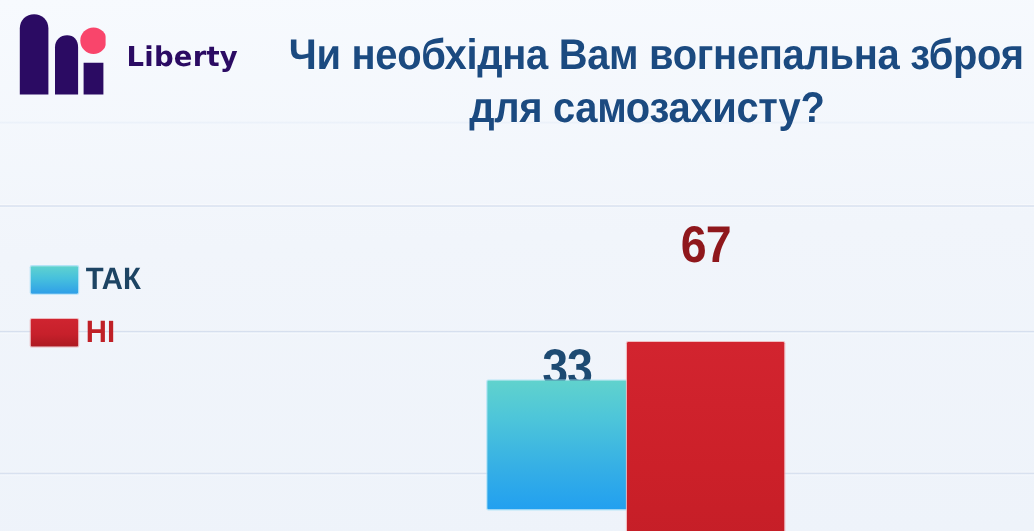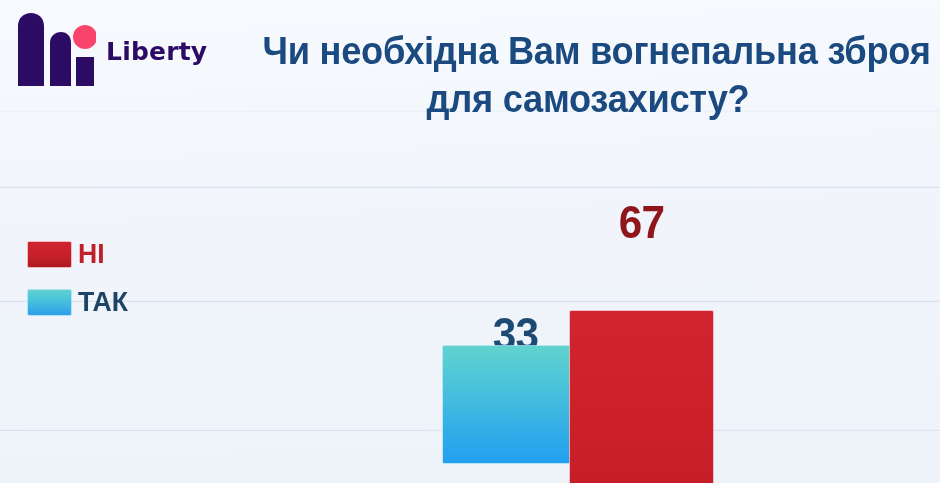--- a/index.html
+++ b/index.html
@@ -49,21 +49,21 @@
 
   
   .logo-block {
     position: absolute;
     left: 8px;
     top: 6px;
     width: 225px;
     height: 92px;
     display: flex;
     align-items: center;
-    gap: 10px;
+    gap: 19px;
     text-align: center;
   }
   .logo-mark {
     width: 88px;
     height: 84px;
     flex: 0 0 auto;
   }
   .logo-wordmark {
     display: flex;
     flex-direction: column;
@@ -222,26 +222,26 @@
     </span>
   </div>
 
   <h1 class="poll-title">
     <span class="line line1">Чи необхідна Вам вогнепальна зброя</span>
     <span class="line line2">для самозахисту?</span>
   </h1>
 
   <div class="legend">
     <div class="legend-row">
+      <span class="legend-swatch yes"></span>
+      <span class="legend-label yes">ТАК</span>
+    </div>
+    <div class="legend-row">
       <span class="legend-swatch no"></span>
       <span class="legend-label no">НІ</span>
-    </div>
-    <div class="legend-row">
-      <span class="legend-swatch yes"></span>
-      <span class="legend-label yes">ТАК</span>
     </div>
   </div>
 
   <div class="bar-area">
 
     <div class="bar-group" style="left:443px; top:366px; width:145px; height:97px;">
       <span class="bar-value yes">33</span>
       <span class="bar yes" style="height:117px;"></span>
     </div>
 

